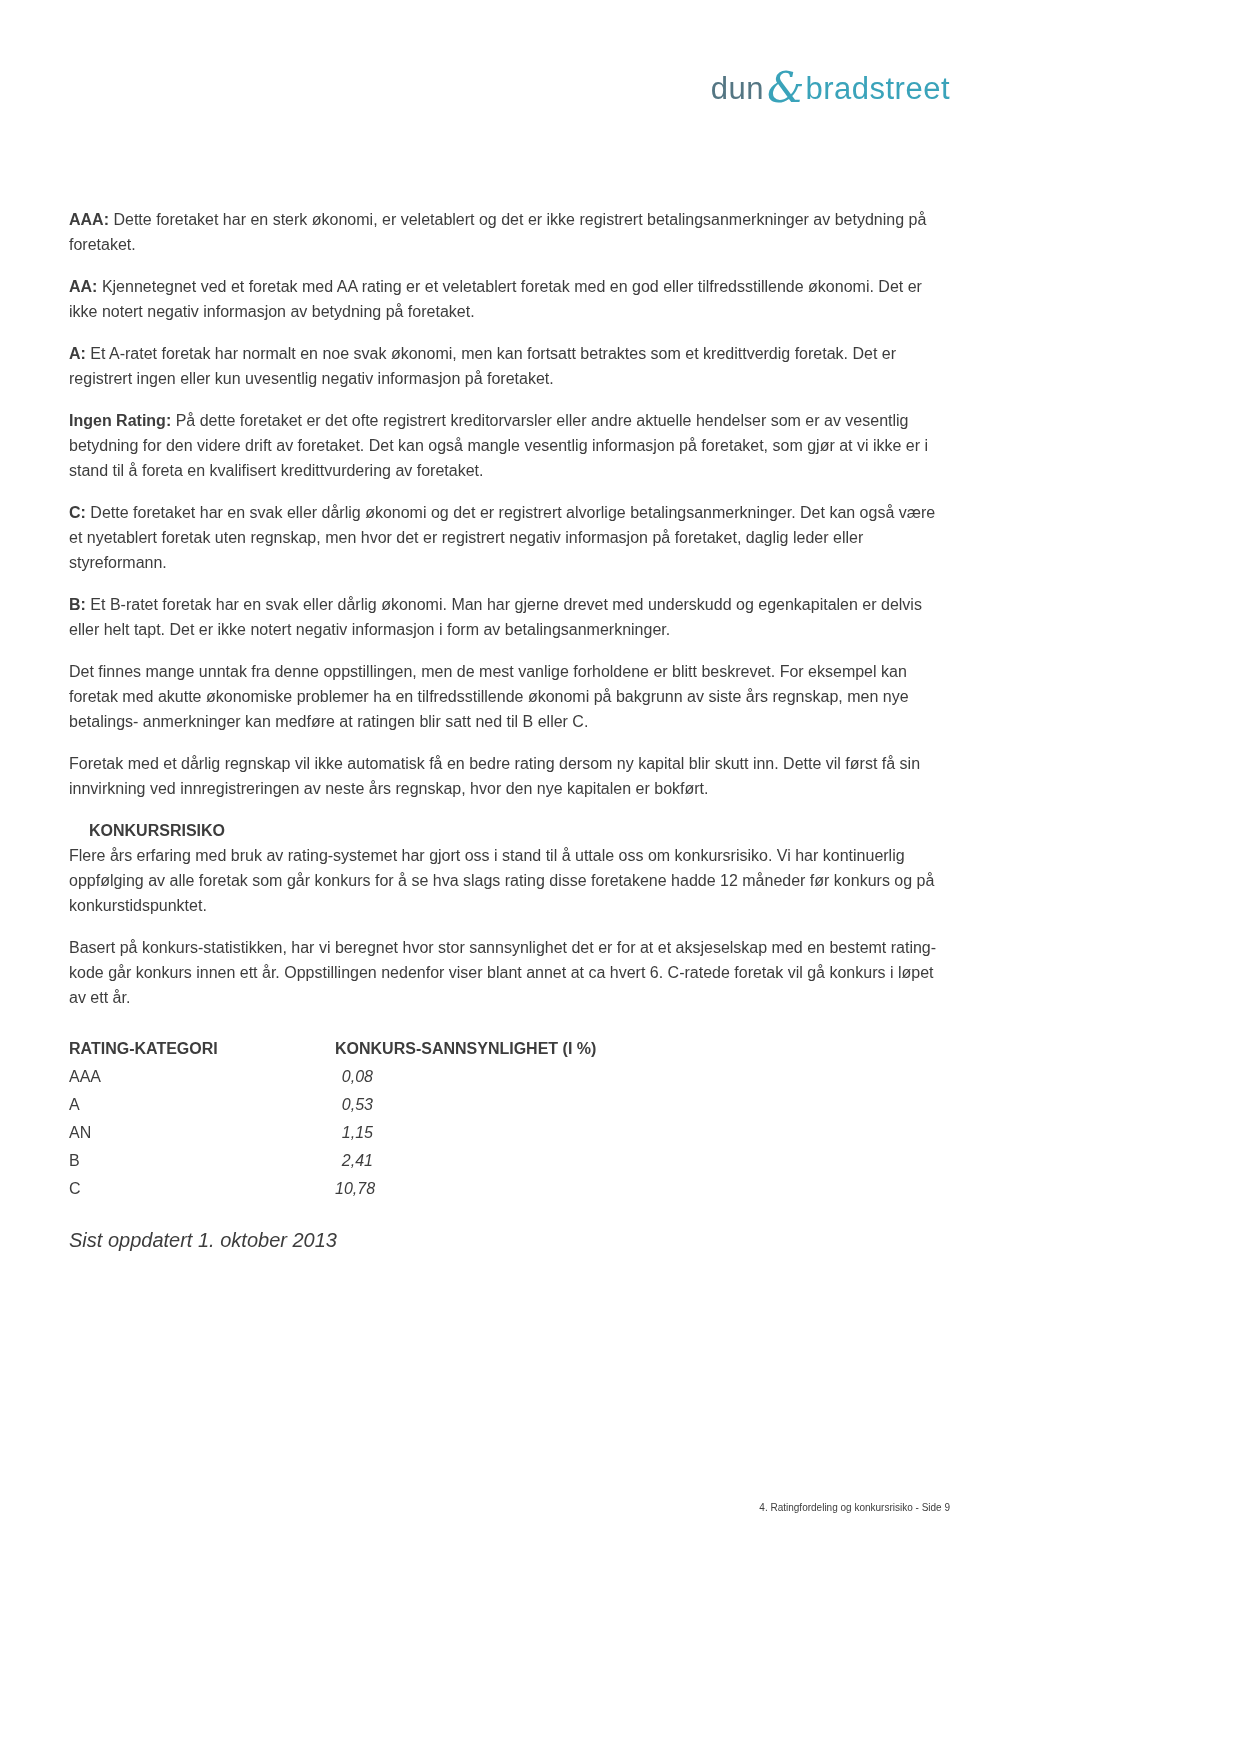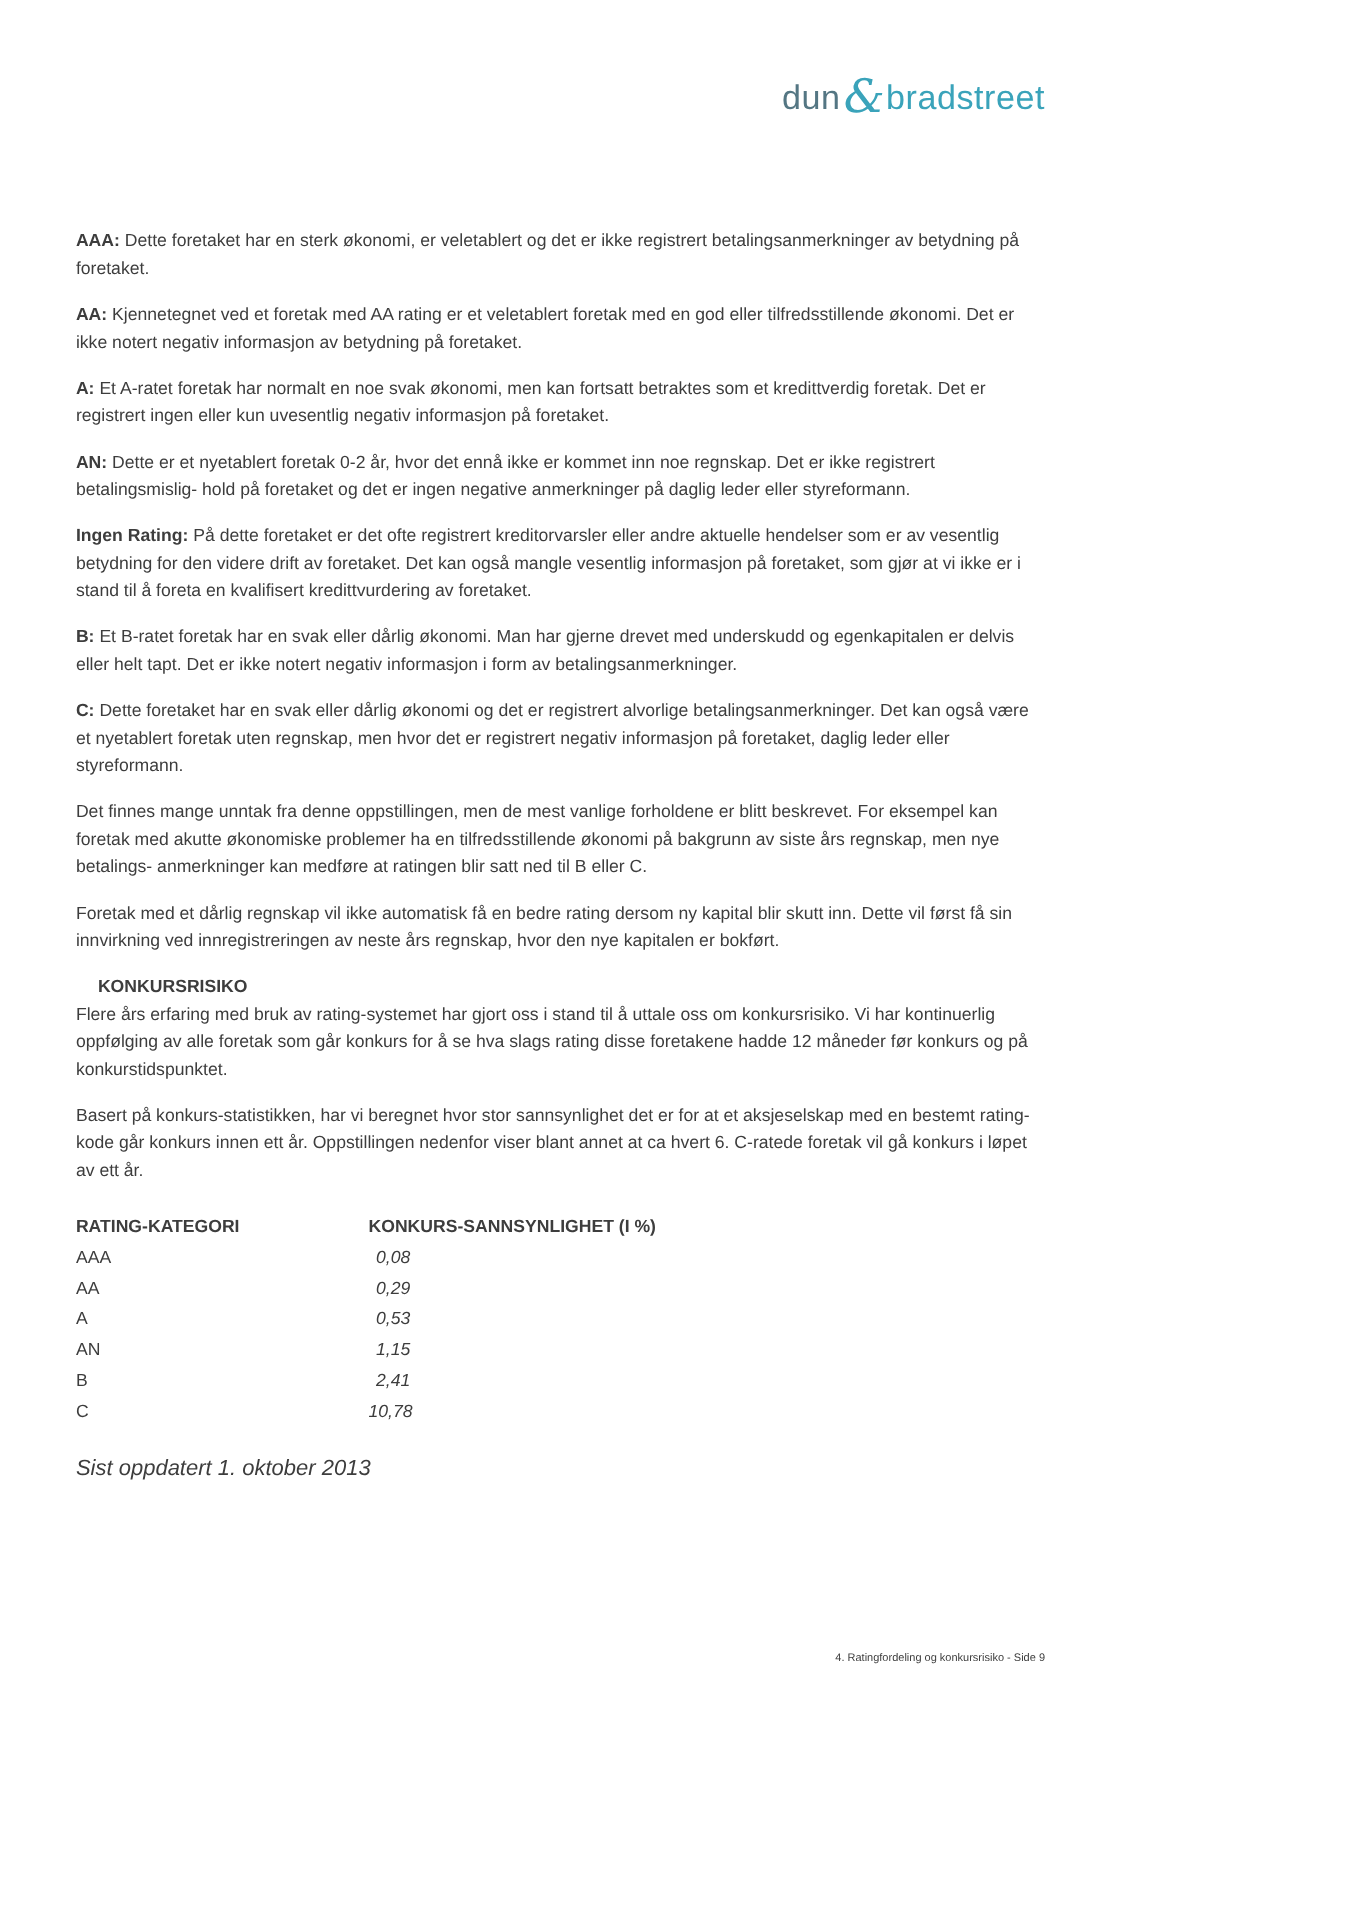--- a/index.html
+++ b/index.html
@@ -118,27 +118,26 @@
     <header class="logo"><span class="logo-dun">dun</span><span class="logo-amp">&amp;</span><span class="logo-brad">bradstreet</span></header>
 
     <main class="content">
 
       <p class="para"><strong class="rating-label">AAA:</strong> <span>Dette foretaket har en sterk økonomi, er veletablert og det er ikke registrert betalingsanmerkninger av betydning på foretaket.</span></p>
 
       <p class="para"><strong class="rating-label">AA:</strong> <span>Kjennetegnet ved et foretak med AA rating er et veletablert foretak med en god eller tilfredsstillende økonomi. Det er ikke notert negativ informasjon av betydning på foretaket.</span></p>
 
       <p class="para"><strong class="rating-label">A:</strong> <span>Et A-ratet foretak har normalt en noe svak økonomi, men kan fortsatt betraktes som et kredittverdig foretak. Det er registrert ingen eller kun uvesentlig negativ informasjon på foretaket.</span></p>
 
-      <p class="para"><strong class="rating-label">AN:</strong> <span>Dette er et nyetablert foretak 0-2 år, hvor det ennå ikke er kommet inn noe regnskap. Det er ikke registrert betalingsmislig- hold på foretaket og det er ingen negative anmerkninger på daglig leder eller styreformann.</span></p>
 
       <p class="para"><strong class="rating-label">Ingen Rating:</strong> <span>På dette foretaket er det ofte registrert kreditorvarsler eller andre aktuelle hendelser som er av vesentlig betydning for den videre drift av foretaket. Det kan også mangle vesentlig informasjon på foretaket, som gjør at vi ikke er i stand til å foreta en kvalifisert kredittvurdering av foretaket.</span></p>
 
+      <p class="para"><strong class="rating-label">C:</strong> <span>Dette foretaket har en svak eller dårlig økonomi og det er registrert alvorlige betalingsanmerkninger. Det kan også være et nyetablert foretak uten regnskap, men hvor det er registrert negativ informasjon på foretaket, daglig leder eller styreformann.</span></p>
+
       <p class="para"><strong class="rating-label">B:</strong> <span>Et B-ratet foretak har en svak eller dårlig økonomi. Man har gjerne drevet med underskudd og egenkapitalen er delvis eller helt tapt. Det er ikke notert negativ informasjon i form av betalingsanmerkninger.</span></p>
-
-      <p class="para"><strong class="rating-label">C:</strong> <span>Dette foretaket har en svak eller dårlig økonomi og det er registrert alvorlige betalingsanmerkninger. Det kan også være et nyetablert foretak uten regnskap, men hvor det er registrert negativ informasjon på foretaket, daglig leder eller styreformann.</span></p>
 
       <p class="para">Det finnes mange unntak fra denne oppstillingen, men de mest vanlige forholdene er blitt beskrevet. For eksempel kan foretak med akutte økonomiske problemer ha en tilfredsstillende økonomi på bakgrunn av siste års regnskap, men nye betalings- anmerkninger kan medføre at ratingen blir satt ned til B eller C.</p>
 
       <p class="para">Foretak med et dårlig regnskap vil ikke automatisk få en bedre rating dersom ny kapital blir skutt inn. Dette vil først få sin innvirkning ved innregistreringen av neste års regnskap, hvor den nye kapitalen er bokført.</p>
 
       <h2 class="section-heading">KONKURSRISIKO</h2>
 
       <p class="para">Flere års erfaring med bruk av rating-systemet har gjort oss i stand til å uttale oss om konkursrisiko. Vi har kontinuerlig oppfølging av alle foretak som går konkurs for å se hva slags rating disse foretakene hadde 12 måneder før konkurs og på konkurstidspunktet.</p>
 
       <p class="para">Basert på konkurs-statistikken, har vi beregnet hvor stor sannsynlighet det er for at et aksjeselskap med en bestemt rating-kode går konkurs innen ett år. Oppstillingen nedenfor viser blant annet at ca hvert 6. C-ratede foretak vil gå konkurs i løpet av ett år.</p>
@@ -147,24 +146,20 @@
         <thead>
           <tr>
             <th>RATING-KATEGORI</th>
             <th>KONKURS-SANNSYNLIGHET (I %)</th>
           </tr>
         </thead>
         <tbody>
           <tr>
             <td>AAA</td>
             <td><span class="num">0,08</span></td>
-          </tr>
-          <tr>
-            <td>AA</td>
-            <td><span class="num">0,29</span></td>
           </tr>
           <tr>
             <td>A</td>
             <td><span class="num">0,53</span></td>
           </tr>
           <tr>
             <td>AN</td>
             <td><span class="num">1,15</span></td>
           </tr>
           <tr>

